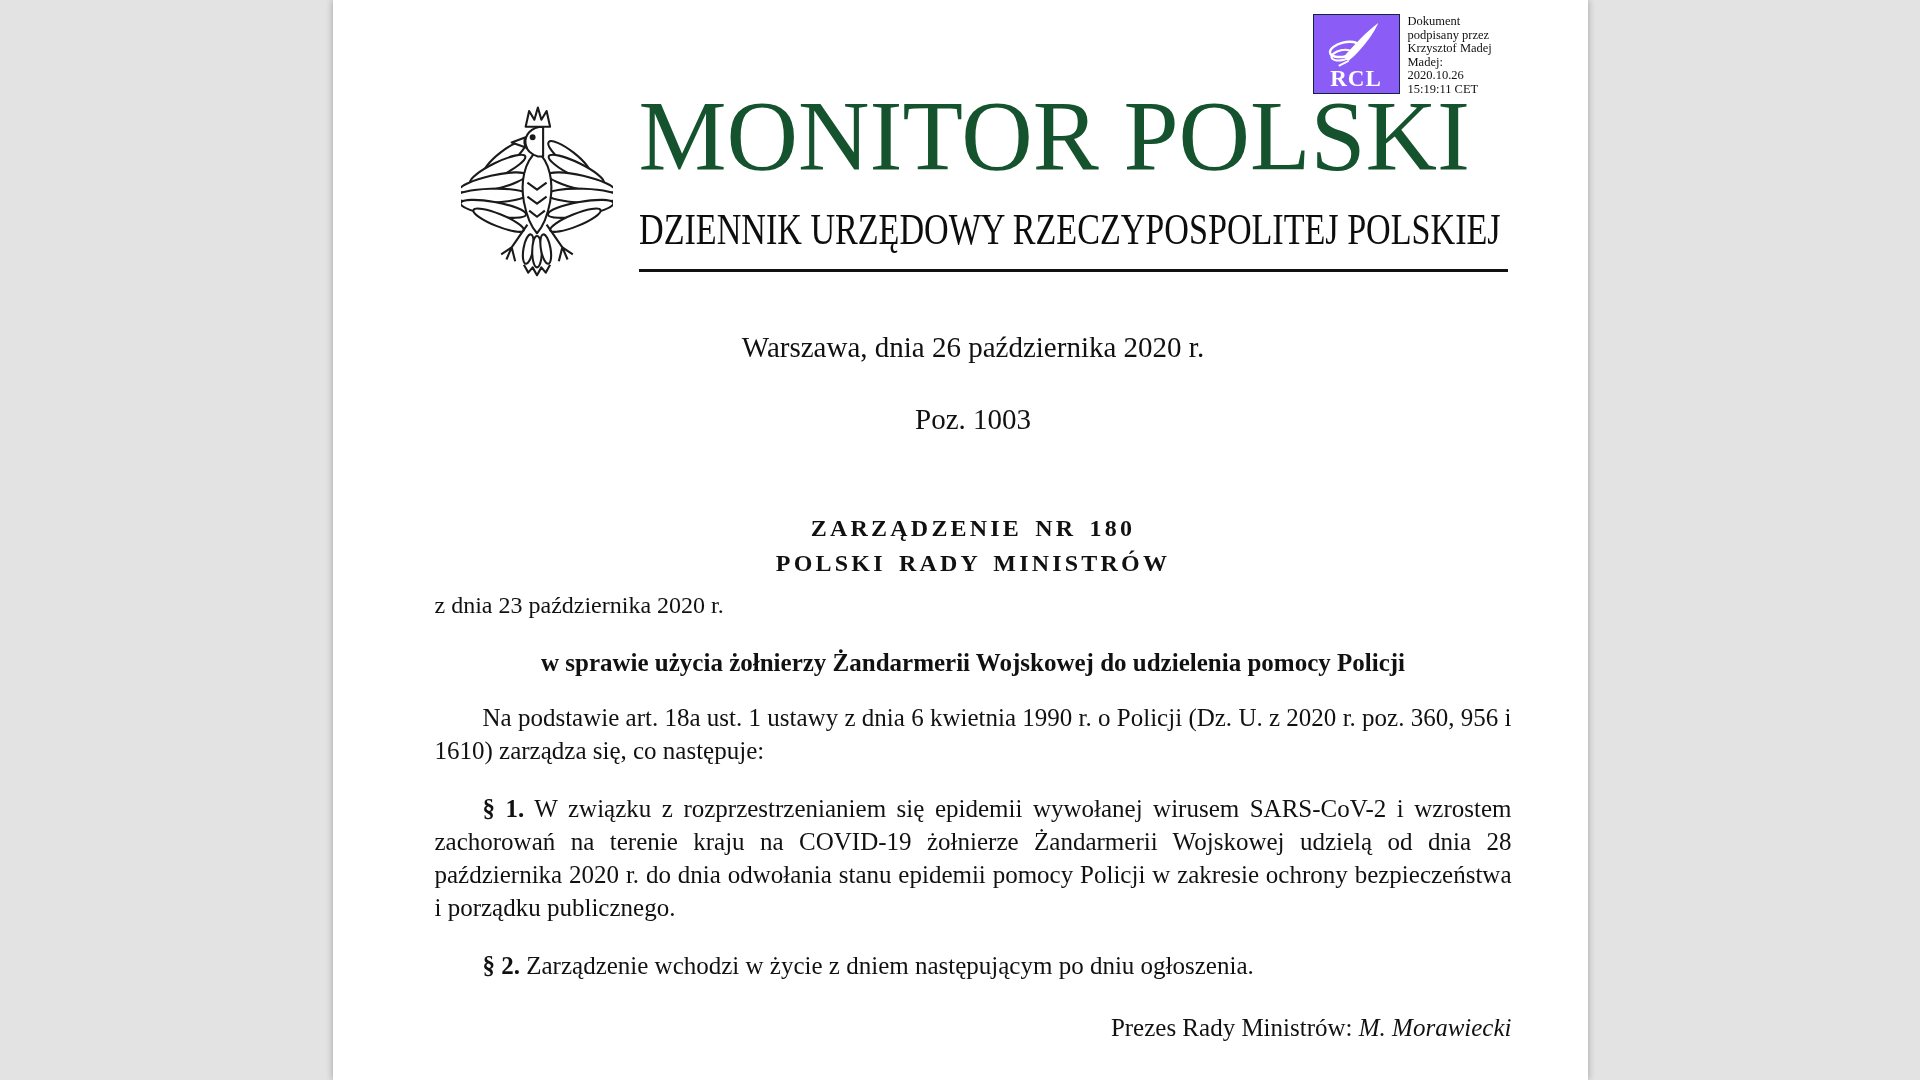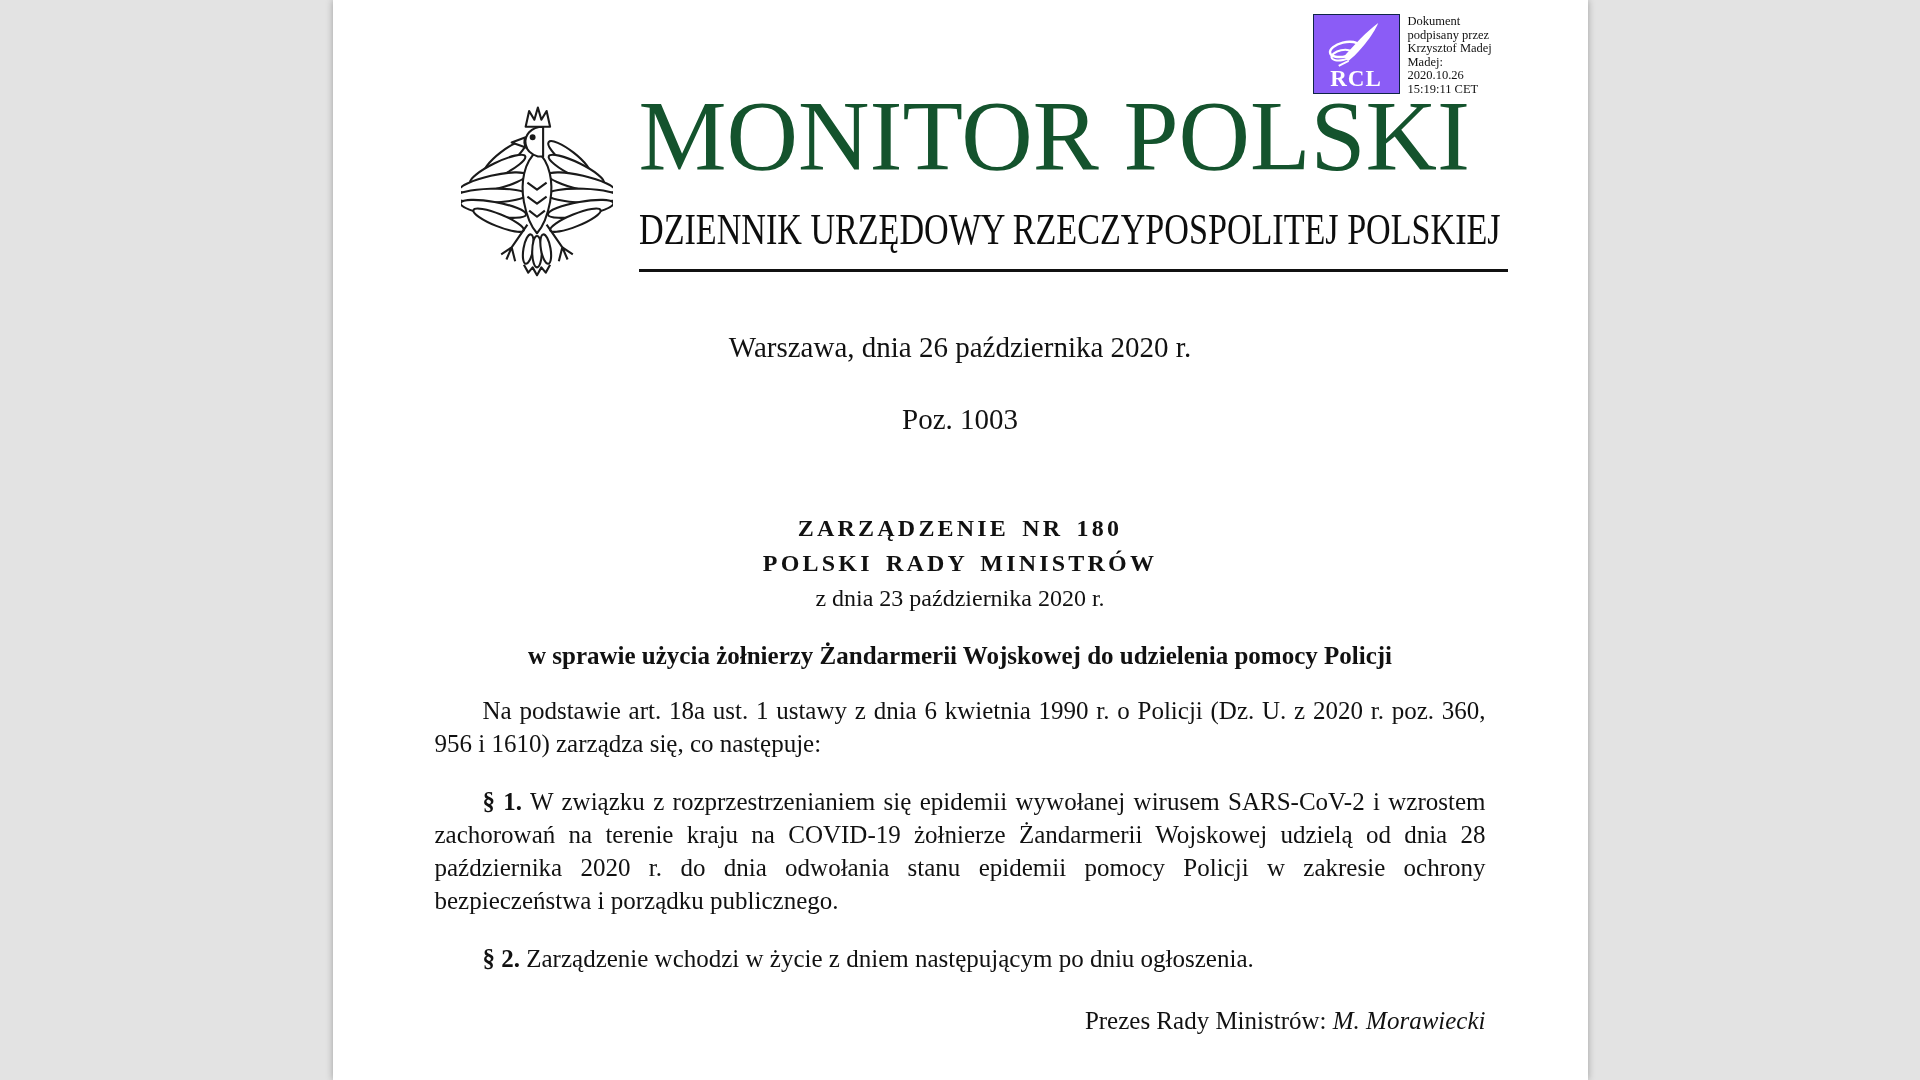--- a/index.html
+++ b/index.html
@@ -96,21 +96,21 @@
   }
   .mast-rule {
     margin-top: 15px;
     height: 3px;
     background: #111;
   }
 
   
   .content {
     position: relative;
-    padding: 330px 102px 0 102px;
+    padding: 330px 76px 0 102px;
   }
   .place-date {
     text-align: center;
     font-size: 29px;
     line-height: 1.2;
   }
   .poz {
     text-align: center;
     font-size: 29px;
     line-height: 1.2;
@@ -120,24 +120,24 @@
     text-align: center;
     font-size: 24px;
     line-height: 1.25;
     font-weight: bold;
     letter-spacing: 3.2px;
     word-spacing: 4px;
   }
   .act-no { margin-top: 76px; }
   .act-org { margin-top: 5px; }
   .act-date {
-    text-align: center;
+    text-align: left;
     font-size: 24px;
     line-height: 1.25;
-    margin-top: 5px;
+    margin-top: 12px;
   }
   .act-subject {
     text-align: center;
     font-size: 25px;
     line-height: 1.25;
     font-weight: bold;
     margin-top: 27px;
   }
   .para {
     font-size: 25px;

